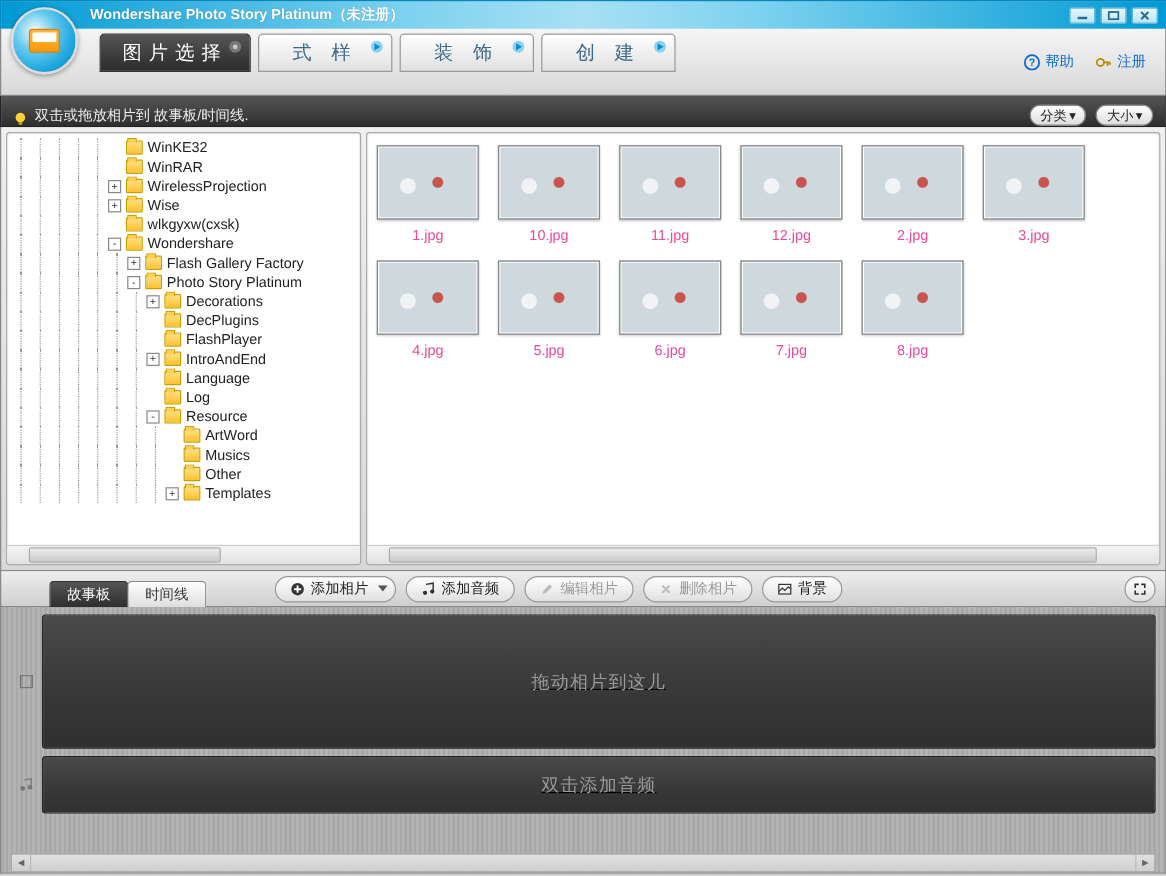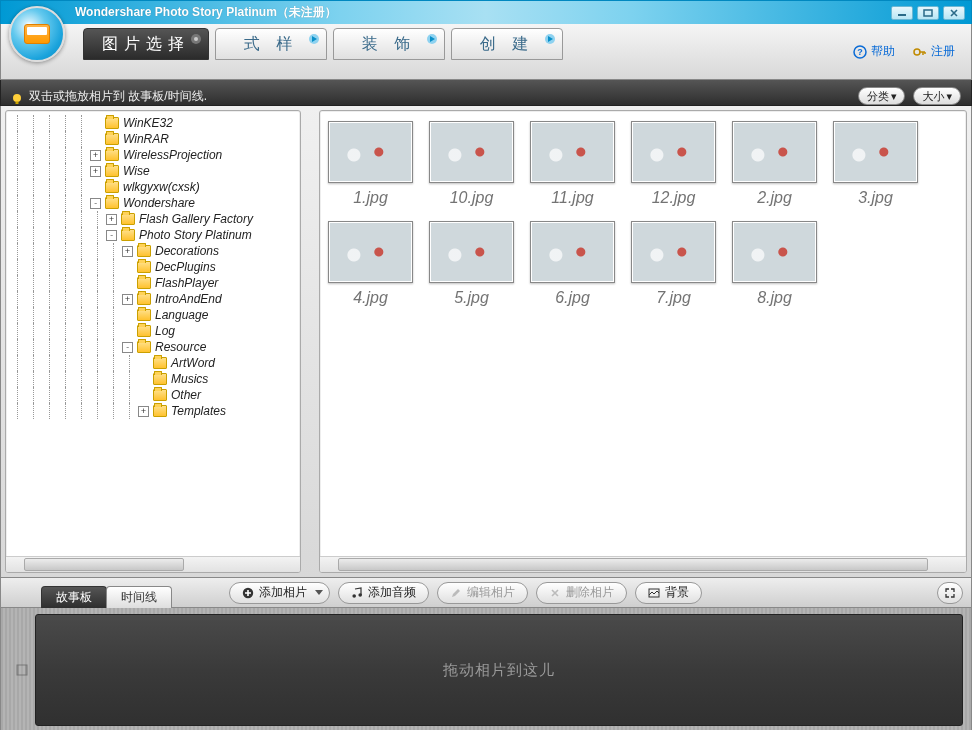--- a/index.html
+++ b/index.html
@@ -28,21 +28,21 @@
 .linkbtn { display: flex; align-items: center; gap: 4px; font-size: 12px; color: #0a6bd6; cursor: pointer; }
 .linkbtn .ic { width: 14px; height: 14px; }
 
 
 .hintbar { height: 26px; background: linear-gradient(#555,#2e2e2e); border: 1px solid #222; border-top: none; display: flex; align-items: flex-end; padding: 0 10px; color: #eee; font-size: 12px; }
 .hintbar .bulb { width: 12px; height: 12px; margin-right: 6px; }
 .hintbar .right { margin-left: auto; display: flex; gap: 8px; }
 .pillbtn { height: 18px; padding: 0 8px; background: linear-gradient(#fff,#ddd); border: 1px solid #888; border-radius: 9px; font-size: 11px; color: #222; display: flex; align-items: center; gap: 2px; cursor: pointer; }
 
 
-.mainrow { display: flex; height: 472px; background: linear-gradient(#f0f0f0,#d8d8d8); border: 1px solid #888; border-top: none; padding: 4px; gap: 18px; font-style: italic; }
+.mainrow { display: flex; height: 370px; background: linear-gradient(#f0f0f0,#d8d8d8); border: 1px solid #888; border-top: none; padding: 4px; gap: 4px; }
 .panel { background: #fff; border: 1px solid #aaa; border-radius: 3px; box-shadow: inset 0 0 0 1px #eee; display: flex; flex-direction: column; overflow: hidden; }
 .panel.tree { width: 296px; }
 .panel.grid { flex: 1; }
 
 
 .tree-scroll { flex: 1; overflow: auto; font-size: 12px; color: #222; padding: 4px 0 4px 4px; }
 .tree-scroll::-webkit-scrollbar { width: 16px; height: 16px; }
 .tree-scroll::-webkit-scrollbar-track { background: linear-gradient(#f3f3f3,#e2e2e2); border-left: 1px solid #ccc; }
 .tree-scroll::-webkit-scrollbar-thumb { background: linear-gradient(#ececec,#c8c8c8); border: 1px solid #aaa; border-radius: 2px; }
 .tn { display: flex; align-items: center; height: 16px; white-space: nowrap; cursor:pointer; }
@@ -55,42 +55,42 @@
 .fld::before { content:""; position:absolute; left:0; top:-3px; width:6px; height:3px; background:#ffd257; border:1px solid #caa000; border-bottom:none; border-radius:1px 1px 0 0; }
 .tn .lbl.sel { background: #2f6fd0; color: #fff; padding: 0 3px; }
 .hscroll-faux { height: 16px; background: linear-gradient(#f3f3f3,#e2e2e2); border-top: 1px solid #ccc; position:relative; }
 .hscroll-faux .thumb { position:absolute; left:18px; top:1px; height:13px; width:160px; background: linear-gradient(#ececec,#c8c8c8); border:1px solid #aaa; border-radius:2px; }
 
 
 .grid-scroll { flex: 1; overflow: auto; padding: 10px 8px; }
 .thumbs { display: flex; flex-wrap: wrap; gap: 14px 16px; }
 .thumb { width: 85px; display: flex; flex-direction: column; align-items: center; gap: 6px; cursor:pointer; }
 .thumb .pic { width: 85px; height: 62px; border: 1px solid #888; background: #cfd8dc; box-shadow: 0 0 0 1px #fff inset, 0 1px 2px rgba(0,0,0,.25); overflow:hidden; }
-.thumb .cap { font-size: 16px; color: #737373; }
+.thumb .cap { font-size: 12px; color: #ec4899; }
 .grid .hscroll-faux { border-top:1px solid #ccc; }
 
 
 .beach { background: linear-gradient(#dfeaf1 0%, #cfe7f2 40%, #e8dec9 48%, #d7c9ac 100%); position:relative; }
 .beach::after { content:""; position:absolute; inset:0; background: radial-gradient(circle at 30% 55%, rgba(255,255,255,.7) 0 6px, transparent 7px), radial-gradient(circle at 60% 50%, rgba(200,70,60,.9) 0 4px, transparent 5px); }
 
 
 .actionbar { height: 30px; background: linear-gradient(#eeeeee,#cfcfcf); border: 1px solid #888; border-top: none; display: flex; align-items: center; padding: 0 8px; gap: 8px; position: relative; }
 .view-tabs { position: absolute; left: 40px; bottom: -1px; display: flex; }
 .vtab { height: 22px; padding: 0 14px; font-size: 12px; display: flex; align-items: center; border: 1px solid #888; border-bottom: none; background: linear-gradient(#fff,#dedede); color: #333; border-radius: 4px 4px 0 0; margin-right: -1px; cursor:pointer; }
 .vtab.active { background: linear-gradient(#555,#2e2e2e); color: #fff; border-color: #333; }
 .actions { margin-left: 220px; display: flex; gap: 8px; align-items: center; }
 .abtn { height: 22px; padding: 0 12px; border: 1px solid #999; border-radius: 11px; background: linear-gradient(#fff,#e0e0e0); font-size: 12px; color: #222; display: flex; align-items: center; gap: 5px; cursor: pointer; }
 .abtn.split { padding-right: 6px; }
 .abtn.disabled { color: #999; cursor: default; }
 .abtn .ic { width: 12px; height: 12px; }
 .caret-dn { width:0; height:0; border-left:4px solid transparent; border-right:4px solid transparent; border-top:5px solid #555; margin-left:3px; }
 .actionbar .endbtn { margin-left: auto; }
 
 
-.storyboard { height: 222px; background: repeating-linear-gradient(90deg, #a8a8a8 0 2px, #b4b4b4 2px 4px); border: 1px solid #888; border-top: none; padding: 6px 8px 22px; display: flex; flex-direction: column; }
+.storyboard { height: 222px; background: repeating-linear-gradient(90deg, #a8a8a8 0 2px, #b4b4b4 2px 4px); border: 1px solid #888; border-top: none; padding: 6px 8px 0; display: flex; flex-direction: column; text-decoration: underline; }
 .track-wrap { flex: 1; display: flex; gap: 6px; flex-direction: column; }
 .trackrow { display: flex; align-items: stretch; }
 .trackhdr { width: 26px; display: flex; align-items: center; justify-content: center; }
 .trackhdr svg { width: 14px; height: 14px; opacity: .6; }
 .track { flex: 1; background: linear-gradient(#4a4a4a,#3a3a3a 50%,#303030); border: 1px solid #222; border-radius: 3px; display: flex; align-items: center; justify-content: center; color: #9a9a9a; font-size: 15px; letter-spacing: 1px; }
 .track.big { height: 112px; }
 .track.small { height: 48px; }
 .sb-scroll { height: 16px; margin-top: 6px; background: linear-gradient(#e0e0e0,#cfcfcf); border: 1px solid #aaa; border-radius: 2px; position:relative; }
 .sb-scroll .arrow { position:absolute; top:0; bottom:0; width:16px; display:flex; align-items:center; justify-content:center; font-size:9px; color:#666; }
 .sb-scroll .arrow.l { left:0; border-right:1px solid #bbb; }

